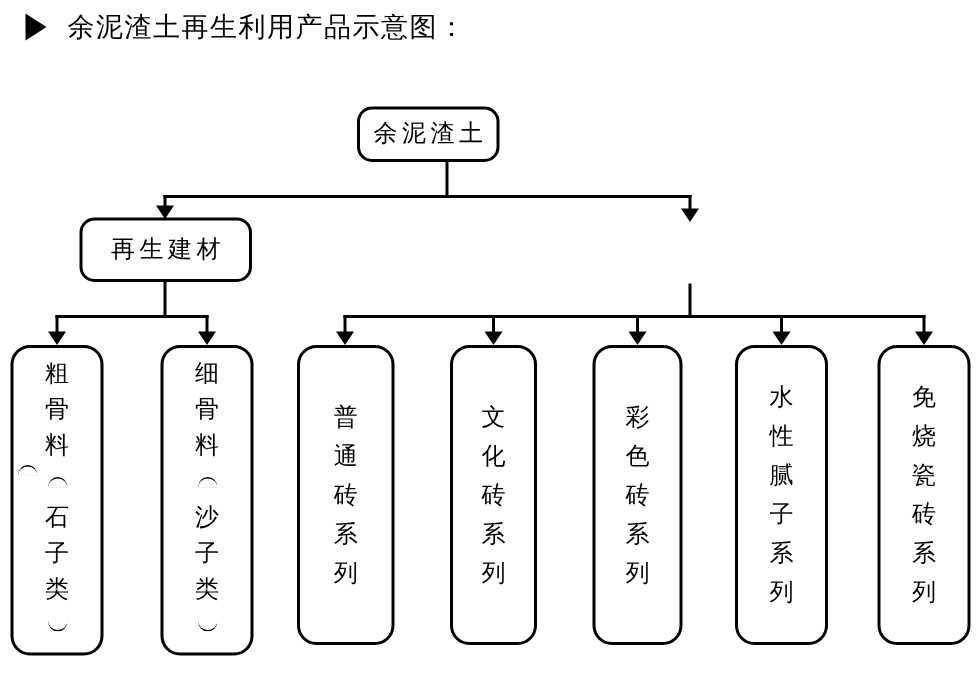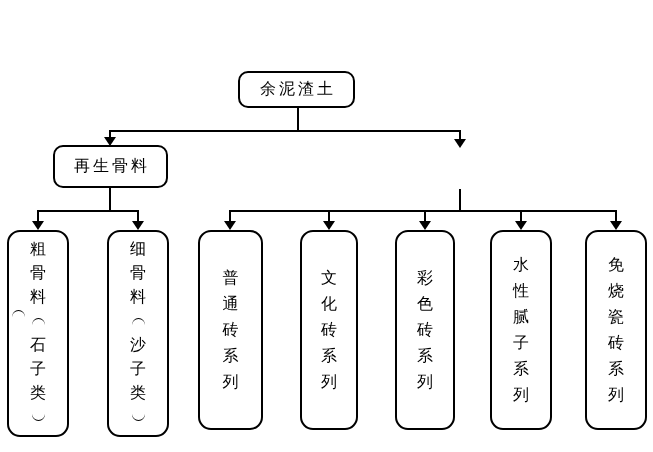--- a/index.html
+++ b/index.html
@@ -80,27 +80,31 @@
     border-left:6px solid transparent;
     border-right:6px solid transparent;
     border-top:9px solid #000;
   }
 </style>
 </head>
 <body>
 
 <div id="screen">
 
-
-  <div class="node h" style="left:238px;top:71px;width:117px;height:37px;">
+  <div id="title-row">
+    <span id="bullet"></span>
+    <span id="title-text">余泥渣土再生利用产品示意图：</span>
+  </div>
+
+  <div class="node h" style="left:238px;top:71px;width:95px;height:37px;">
     <span>余泥渣土</span>
   </div>
 
   <div class="node h" style="left:53px;top:145px;width:115px;height:43px;">
-    <span>再生骨料</span>
+    <span>再生建材</span>
   </div>
 
   <div id="gen">
       <div class="vline" style="left: 297px; top: 108px; height: 23px;"></div>
       <div class="hline" style="top: 130px; left: 109px; width: 352px;"></div>
       <div class="vline" style="left: 109px; top: 130px; height: 8px;"></div>
       <div class="arrow" style="left: 104px; top: 137px;"></div>
       <div class="vline" style="left: 459px; top: 130px; height: 10px;"></div>
       <div class="arrow" style="left: 454px; top: 139px;"></div>
       <div class="vline" style="left: 109px; top: 187px; height: 24px;"></div>

